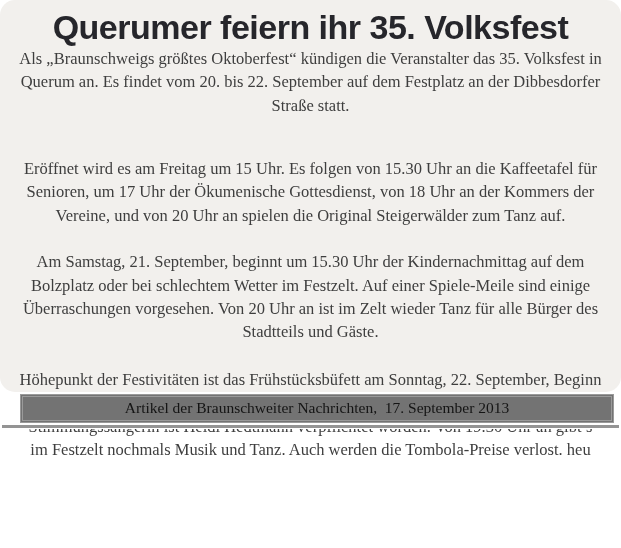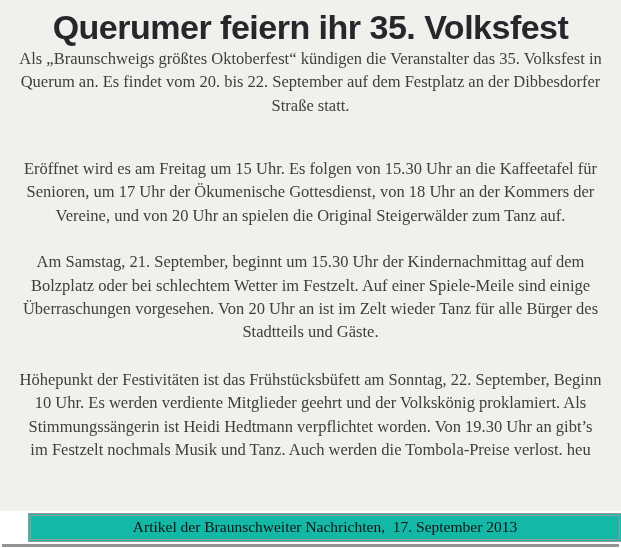--- a/index.html
+++ b/index.html
@@ -3,23 +3,24 @@
 <meta charset="utf-8">
 <style>
   html, body { margin: 0; padding: 0; }
   body {
     width: 621px; height: 548px;
     background: #ffffff;
     overflow: hidden;
   }
   .article-area {
     background: var(--page_bg, #f2f0ed);
-    height: 511px;
+    height: 392px;
     box-sizing: border-box;
     padding: 6px 10px 0 10px;
+    border-radius: 15px;
   }
   .headline {
     font-family: "Liberation Sans", sans-serif;
     font-weight: bold;
     font-size: 34px;
     line-height: 1.14;
     letter-spacing: -0.5px;
     text-align: center;
     color: var(--headline_color, #26262b);
     margin: 2px 0 0 0;
@@ -39,24 +40,23 @@
   .bottom-area {
     position: relative;
     background: #ffffff;
     height: 37px;
   }
   .caption-box-outer {
     position: absolute;
     left: 20px; top: 2px;
     width: 594px;
     box-sizing: border-box;
-    background: #14b8a6;
+    background: #737373;
     border: 1px solid var(--box_border_color, #9a9a9a);
     padding: 1px;
-    margin-left: 8px;
   }
   .caption-box-inner {
     border: 1px solid var(--box_border_color, #9a9a9a);
     padding: 2px 0 3px 0;
     text-align: center;
   }
   .caption-text {
     font-family: "Liberation Serif", serif;
     font-size: 15.5px;
     color: var(--caption_color, #141414);

